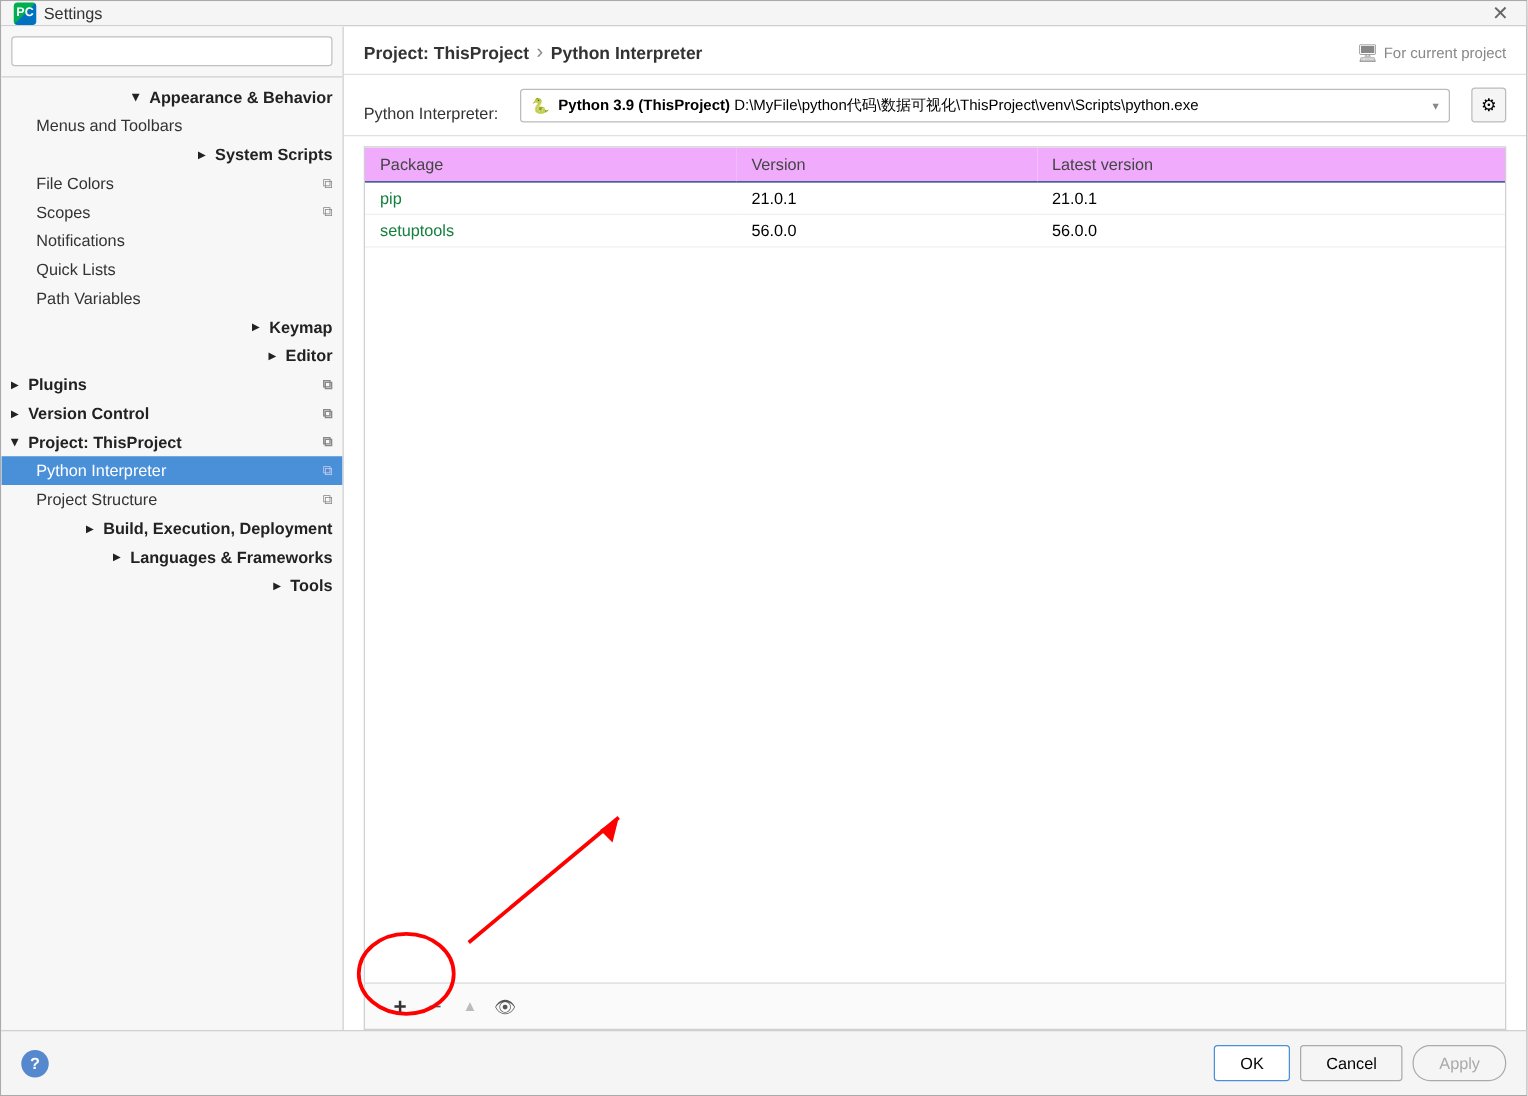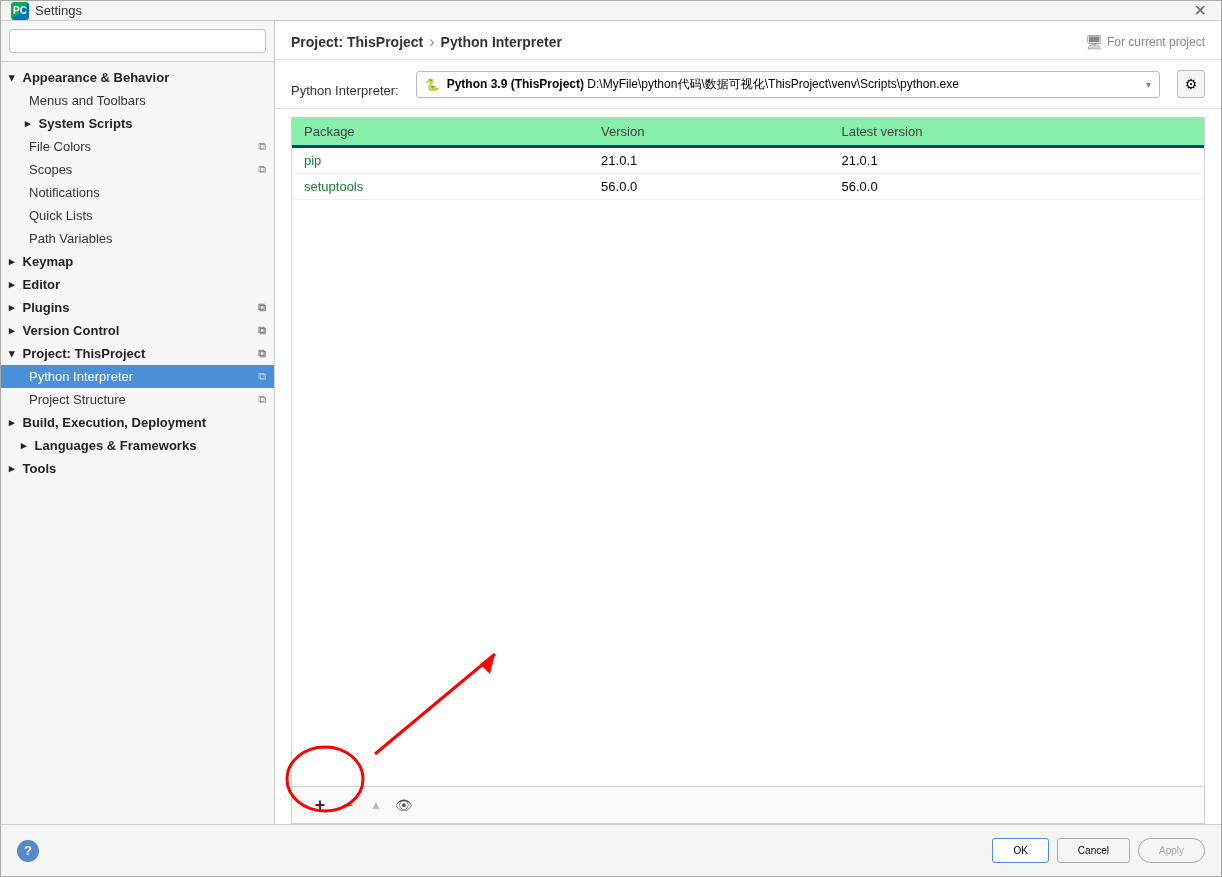--- a/index.html
+++ b/index.html
@@ -100,20 +100,21 @@
       font-size: 13px;
     }
     .nav-item.active {
       background: #4a90d9;
       color: white;
     }
     .nav-item.section-header {
       font-weight: bold;
       color: #222;
       padding-left: 8px;
+      justify-content: flex-end;
     }
     .nav-item.section-header.expanded::before {
       content: '▾';
       margin-right: 4px;
       font-size: 11px;
     }
     .nav-item.section-header.collapsed::before {
       content: '▸';
       margin-right: 4px;
       font-size: 11px;
@@ -223,22 +224,22 @@
       margin: 0 16px;
       border: 1px solid #d0d0d0;
       margin-top: 8px;
     }
     table {
       width: 100%;
       border-collapse: collapse;
       font-size: 13px;
     }
     thead th {
-      background: #86efac;
-      border-bottom: 3px solid #0c4a6e;
+      background: #f0abfc;
+      border-bottom: 1px solid #0c4a6e;
       padding: 6px 12px;
       text-align: left;
       font-weight: normal;
       color: #444;
     }
     tbody td {
       padding: 5px 12px;
       border-bottom: 1px solid #f0f0f0;
     }
     .pkg-link {
@@ -307,21 +308,21 @@
     .bottom-right {
       display: flex;
       gap: 8px;
     }
     .dialog-btn {
       padding: 6px 20px;
       border-radius: 3px;
       border: 1px solid #aaa;
       background: #f5f5f5;
       cursor: pointer;
-      font-size: 10px;
+      font-size: 13px;
     }
     .dialog-btn.primary {
       background: white;
       border-color: #4a90d9;
     }
     .dialog-btn.disabled {
       color: #aaa;
       cursor: default;
       border-radius: 14px;
     }

